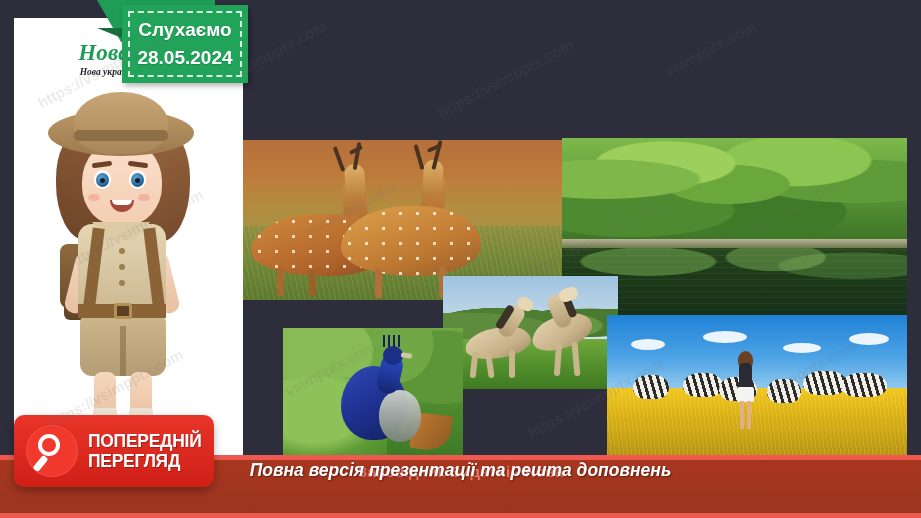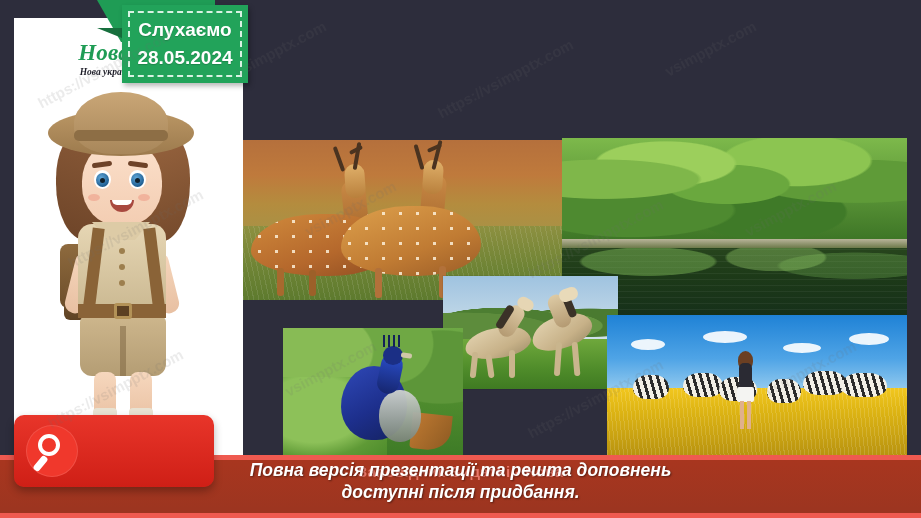--- a/index.html
+++ b/index.html
@@ -459,28 +459,31 @@
     <div class="g-part g-sock r"></div>
     <div class="g-part g-shoe l"></div>
     <div class="g-part g-shoe r"></div>
   </div>
 
   <div class="preview-badge">
     <div class="pv-circle">
       <div class="ring"></div>
       <div class="handle"></div>
     </div>
+    <div class="pv-text">
+      <div>ПОПЕРЕДНІЙ</div>
+      <div>ПЕРЕГЛЯД</div>
+    </div>
   </div>
 
   <div class="red-band">
     <div class="red-inner"></div>
     <div class="ghost-text">Заповідник Видатні - Нова</div>
     <div class="red-msg">
       <div>Повна версія презентації та решта доповнень</div>
-      <div>доступні після придбання.</div>
     </div>
   </div>
 
   <div class="wm">
     <span style="left:30px;top:60px;">https://vsimpptx.com</span>
     <span style="left:230px;top:40px;">vsimpptx.com</span>
     <span style="left:430px;top:70px;">https://vsimpptx.com</span>
     <span style="left:660px;top:40px;">vsimpptx.com</span>
     <span style="left:60px;top:220px;">https://vsimpptx.com</span>
     <span style="left:300px;top:200px;">vsimpptx.com</span>

